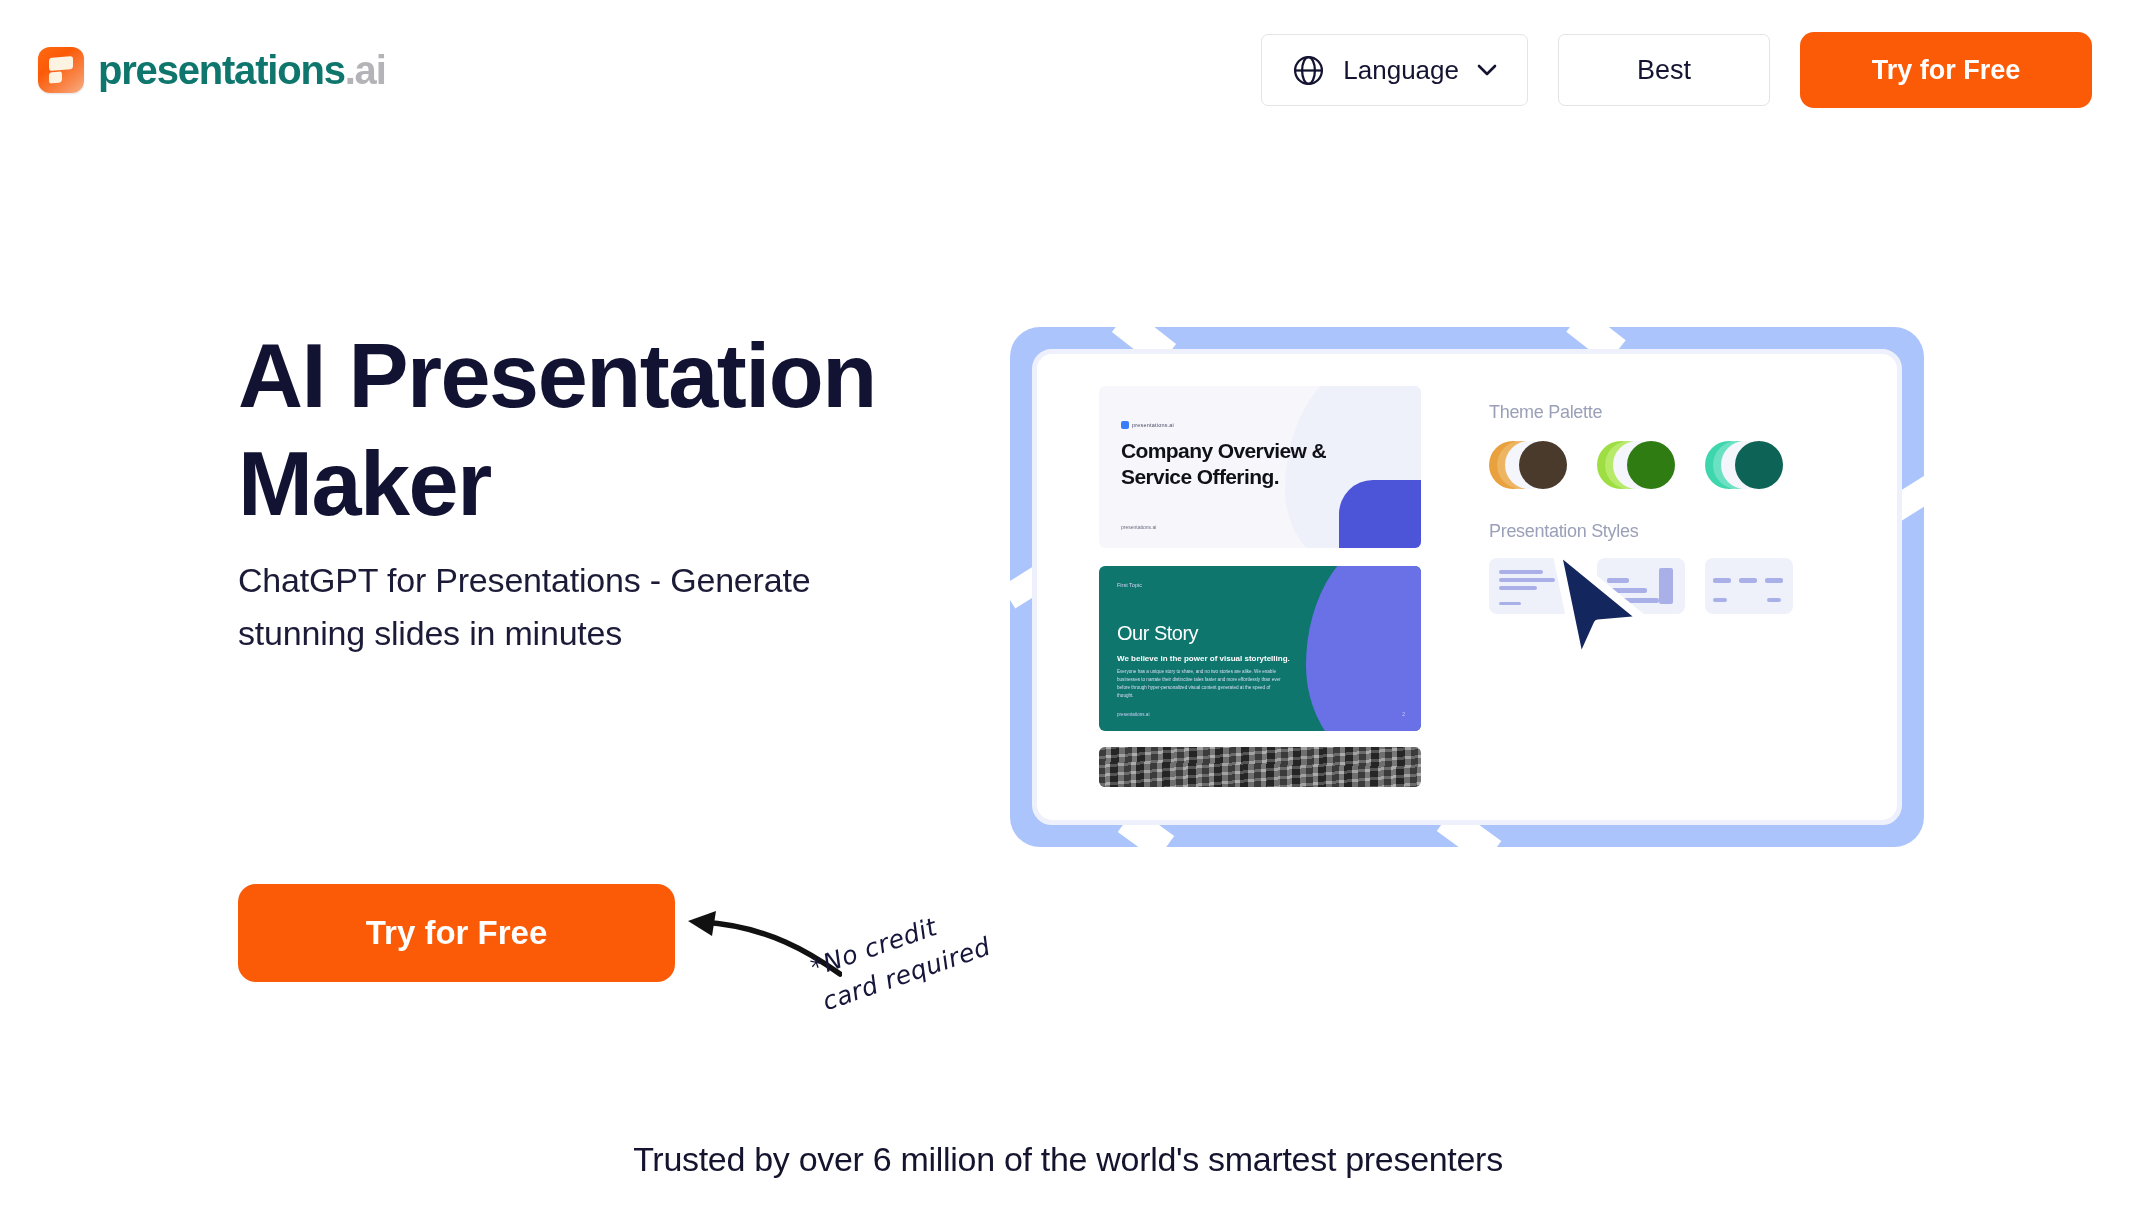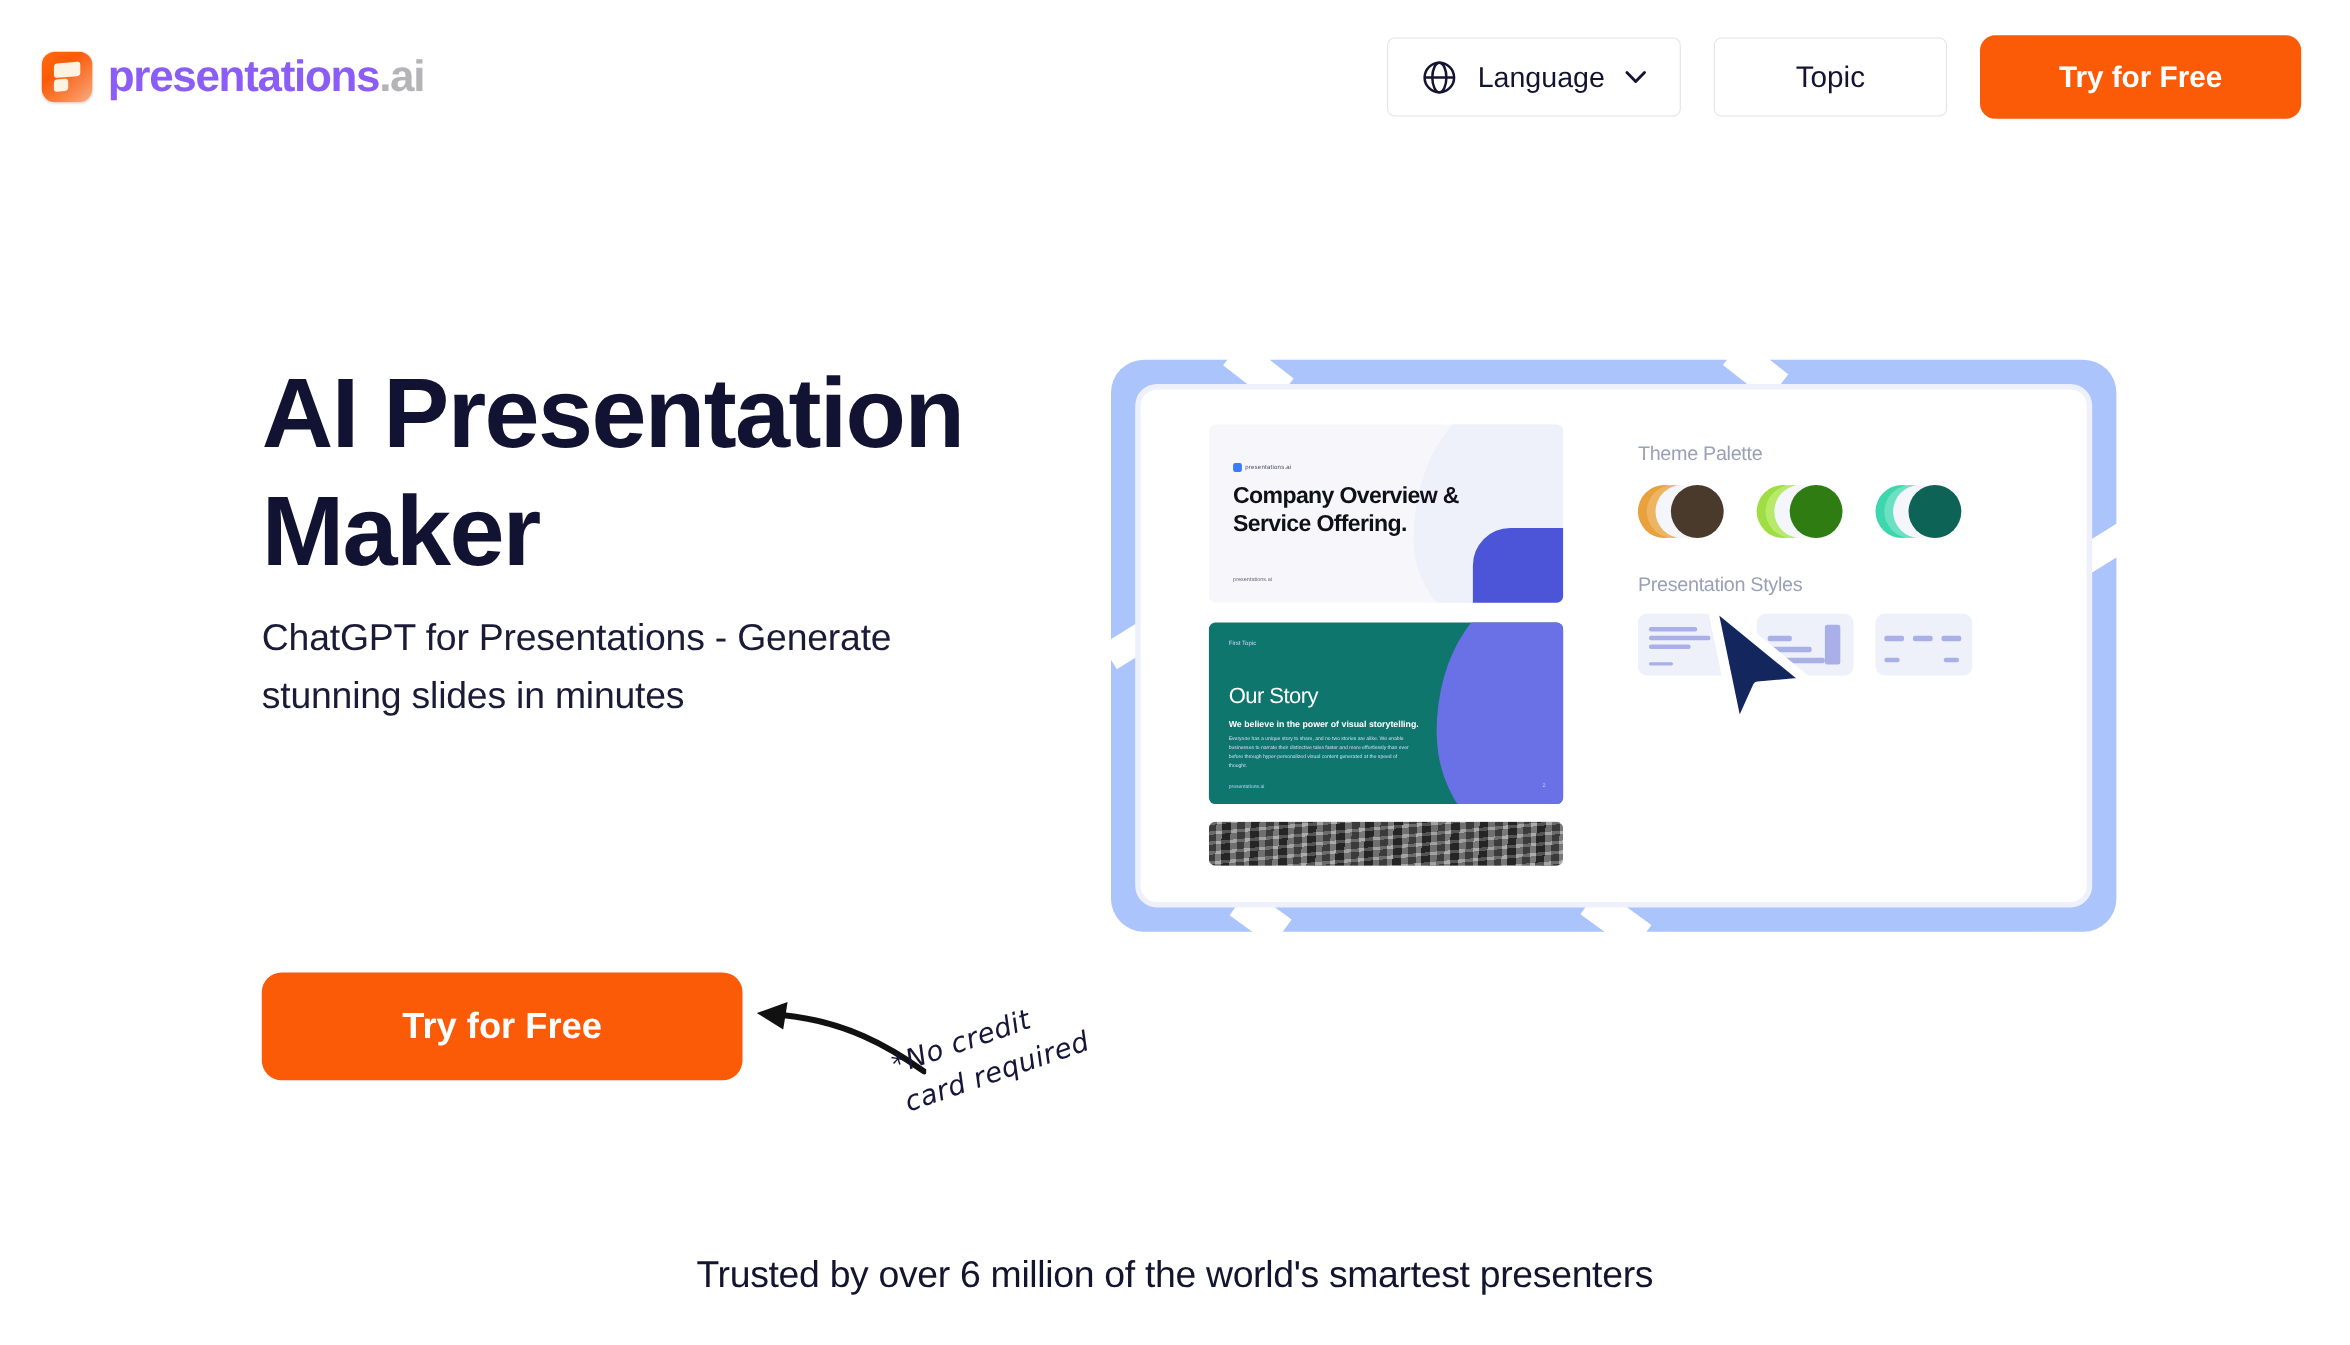--- a/index.html
+++ b/index.html
@@ -29,21 +29,21 @@
     position: absolute; left: 11px; top: 10px; width: 24px; height: 13px;
     background: #fdf3e2; border-radius: 3px;
     transform: skewY(-5deg);
   }
   .brand-mark .sh2 {
     position: absolute; left: 11px; top: 25px; width: 13px; height: 11px;
     background: #fdf3e2; border-radius: 3px;
     transform: skewY(-6deg);
   }
   .brand-text { font-size: 40px; font-weight: 700; letter-spacing: -1.2px; line-height: 1; }
-  .brand-text .b1 { color: #8b5cf6; }
+  .brand-text .b1 { color: #0f766e; }
   .brand-text .b2 { color: #b3b3b8; }
 
   .header-right { display: flex; align-items: center; gap: 30px; }
   .btn {
     display: flex; align-items: center; justify-content: center;
     border-radius: 7px; font-size: 25px; cursor: pointer; white-space: nowrap;
   }
   .btn-lang {
     height: 72px; padding: 0 30px; gap: 18px;
     border: 1.5px solid #e3e3e8; background: #fff; color: #141432; font-weight: 400;
@@ -211,21 +211,21 @@
           <circle cx="16" cy="16" r="13" stroke="#141432" stroke-width="2.2"></circle>
           <ellipse cx="16" cy="16" rx="6.2" ry="13" stroke="#141432" stroke-width="2.2"></ellipse>
           <line x1="3" y1="16" x2="29" y2="16" stroke="#141432" stroke-width="2.2"></line>
         </svg>
         <span class="lang-label">Language</span>
         <svg class="chev" viewBox="0 0 20 12" fill="none">
           <path d="M2 2 L10 10 L18 2" stroke="#141432" stroke-width="2.6" stroke-linecap="round" stroke-linejoin="round"></path>
         </svg>
       </div>
 
-      <div class="btn btn-login">Topic</div>
+      <div class="btn btn-login">Best</div>
 
       <div class="btn btn-try-top">Try for Free</div>
 
     </div>
   </div>
 
   <div class="hero-left">
     <h1 class="headline">
       <span class="l2">AI Presentation</span>
       <span class="l2">Maker</span>

